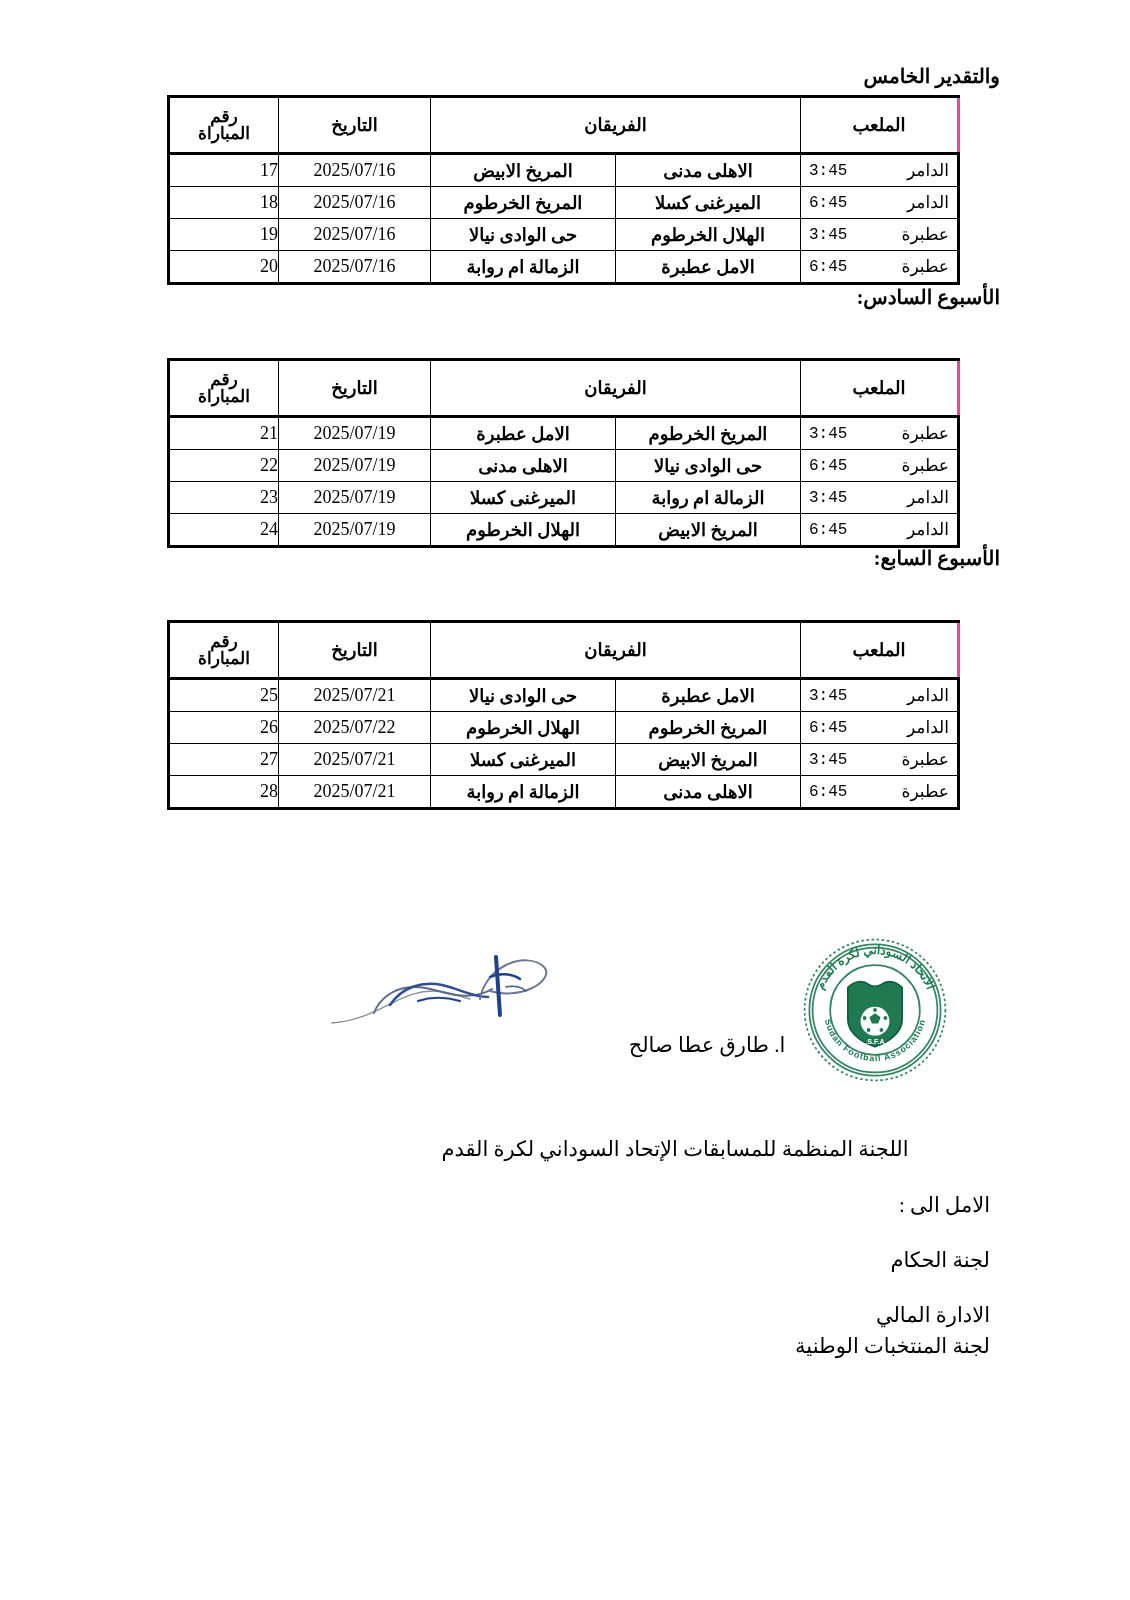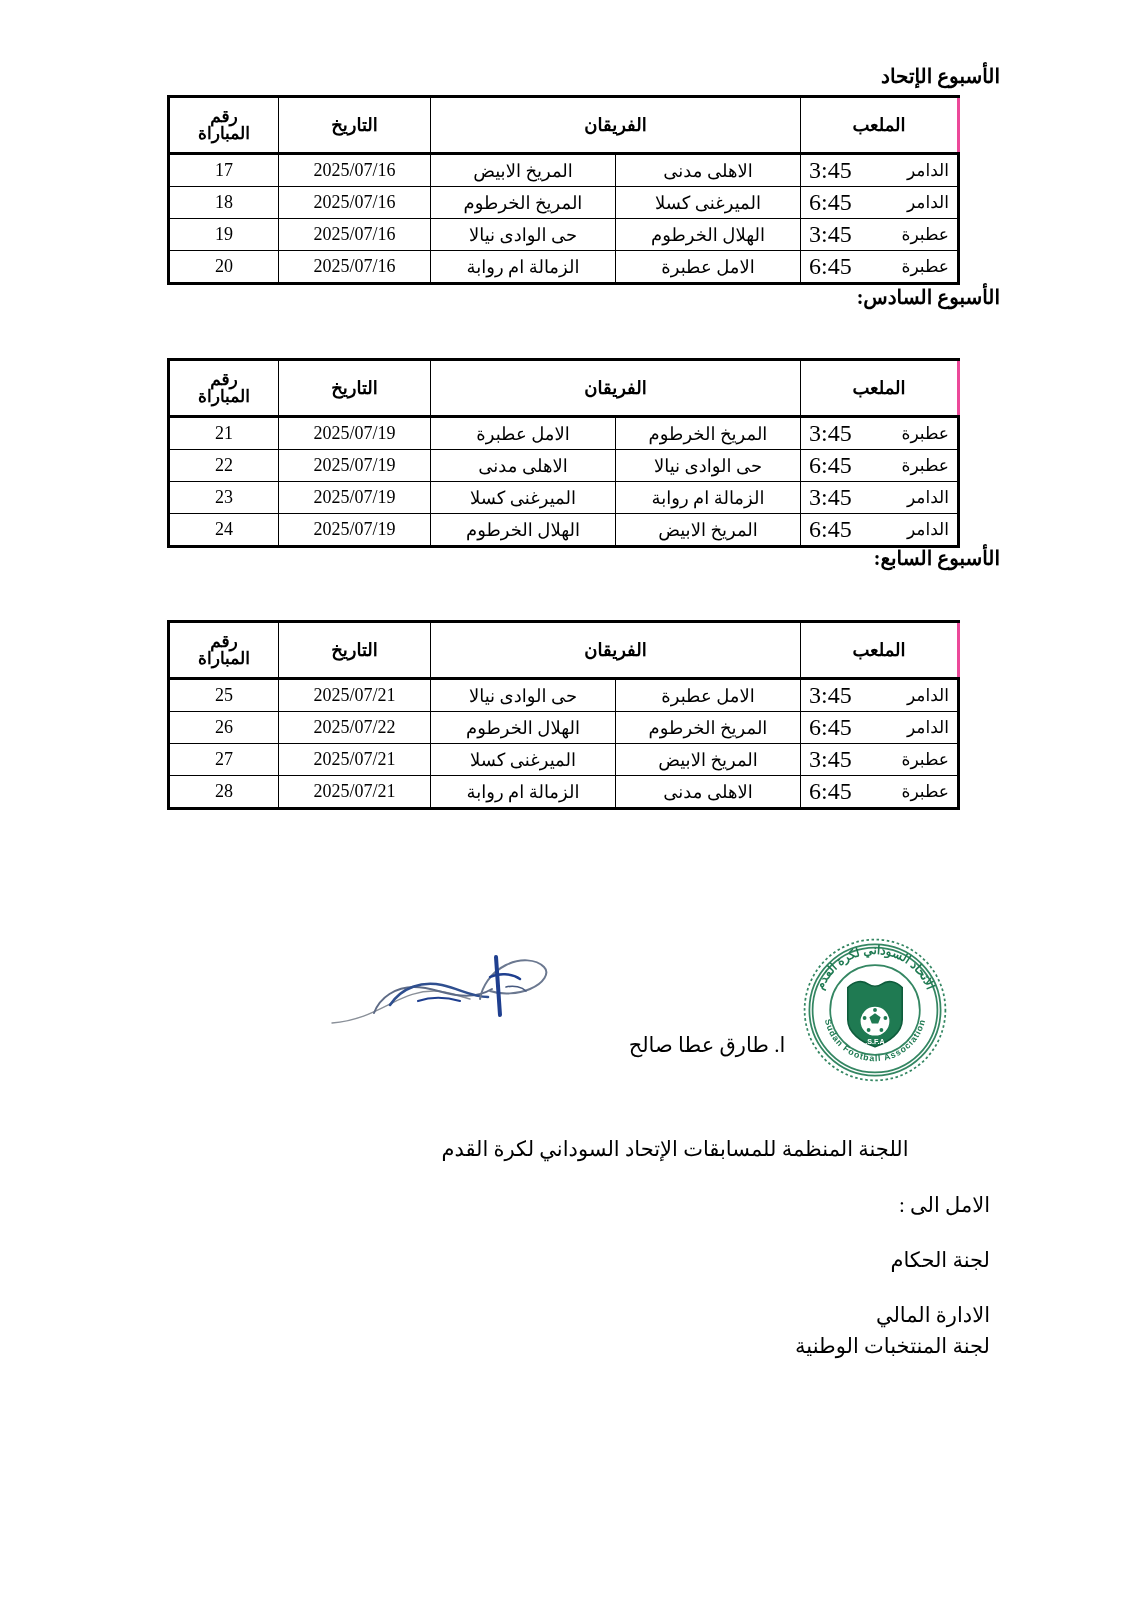--- a/index.html
+++ b/index.html
@@ -64,63 +64,64 @@
     height: 54px;
     line-height: 1.05;
   }
   table.sched thead th.outer-right { border-right: 3px solid #ec4899; }
   table.sched thead th.outer-left  { border-left: 3px solid #000000; }
   table.sched tbody td {
     height: 31px;
     font-size: 18px;
   }
   table.sched tbody tr td.side-right { border-right: 3px solid #000000; }
-  table.sched tbody tr td.side-left  { border-left: 3px solid #000000; }
+  table.sched tbody tr td.side-left  { border-left: 3px solid #000000; text-align: right; }
   table.sched tbody tr:last-child td { border-bottom: 3px solid #000000; }
 
   
   col.c-venue { width: 158px; }
   col.c-teamA { width: 185px; }
   col.c-teamB { width: 185px; }
   col.c-date  { width: 152px; }
   col.c-num   { width: 110px; }
 
   .cell-num {
     font-family: "Liberation Serif", "DejaVu Serif", serif;
     font-size: 19px;
     direction: ltr;
   }
   .cell-date {
     font-family: "Liberation Serif", "DejaVu Serif", serif;
     font-size: 18px;
     direction: ltr;
   }
   .cell-team {
-    font-weight: normal;
+    font-weight: bold;
     font-size: 18px;
     direction: rtl;
   }
   .venue-cell {
     display: flex;
     flex-direction: row;
     align-items: center;
     justify-content: space-between;
     padding: 0 8px;
     height: 31px;
     box-sizing: border-box;
   }
   .venue-name {
     font-size: 17px;
     direction: rtl;
     white-space: nowrap;
   }
   .venue-time {
-    font-size: 24px;
+    font-size: 16px;
     direction: ltr;
     white-space: nowrap;
+    font-family: Liberation Mono, monospace;
   }
   .hdr-two-line {
     display: block;
     line-height: 1.0;
     font-size: 17px;
   }
 
   
   .closing {
     position: absolute;
@@ -176,21 +177,21 @@
   .dist.d0 { top: 1193px; }
   .dist.d1 { top: 1248px; }
   .dist.d2 { top: 1303px; }
   .dist.d3 { top: 1334px; }
 </style>
 </head>
 <body>
 
 <div class="page">
 
-  <div class="week-title" style="top:64px;">الأسبوع الإتحاد</div>
+  <div class="week-title" style="top:64px;">والتقدير الخامس</div>
 
   <div class="sched-table-wrap" style="top:95px;">
     <table class="sched">
       <colgroup>
         <col class="c-venue">
           <col class="c-teamA">
           <col class="c-teamB">
           <col class="c-date">
           <col class="c-num">
       </colgroup>

